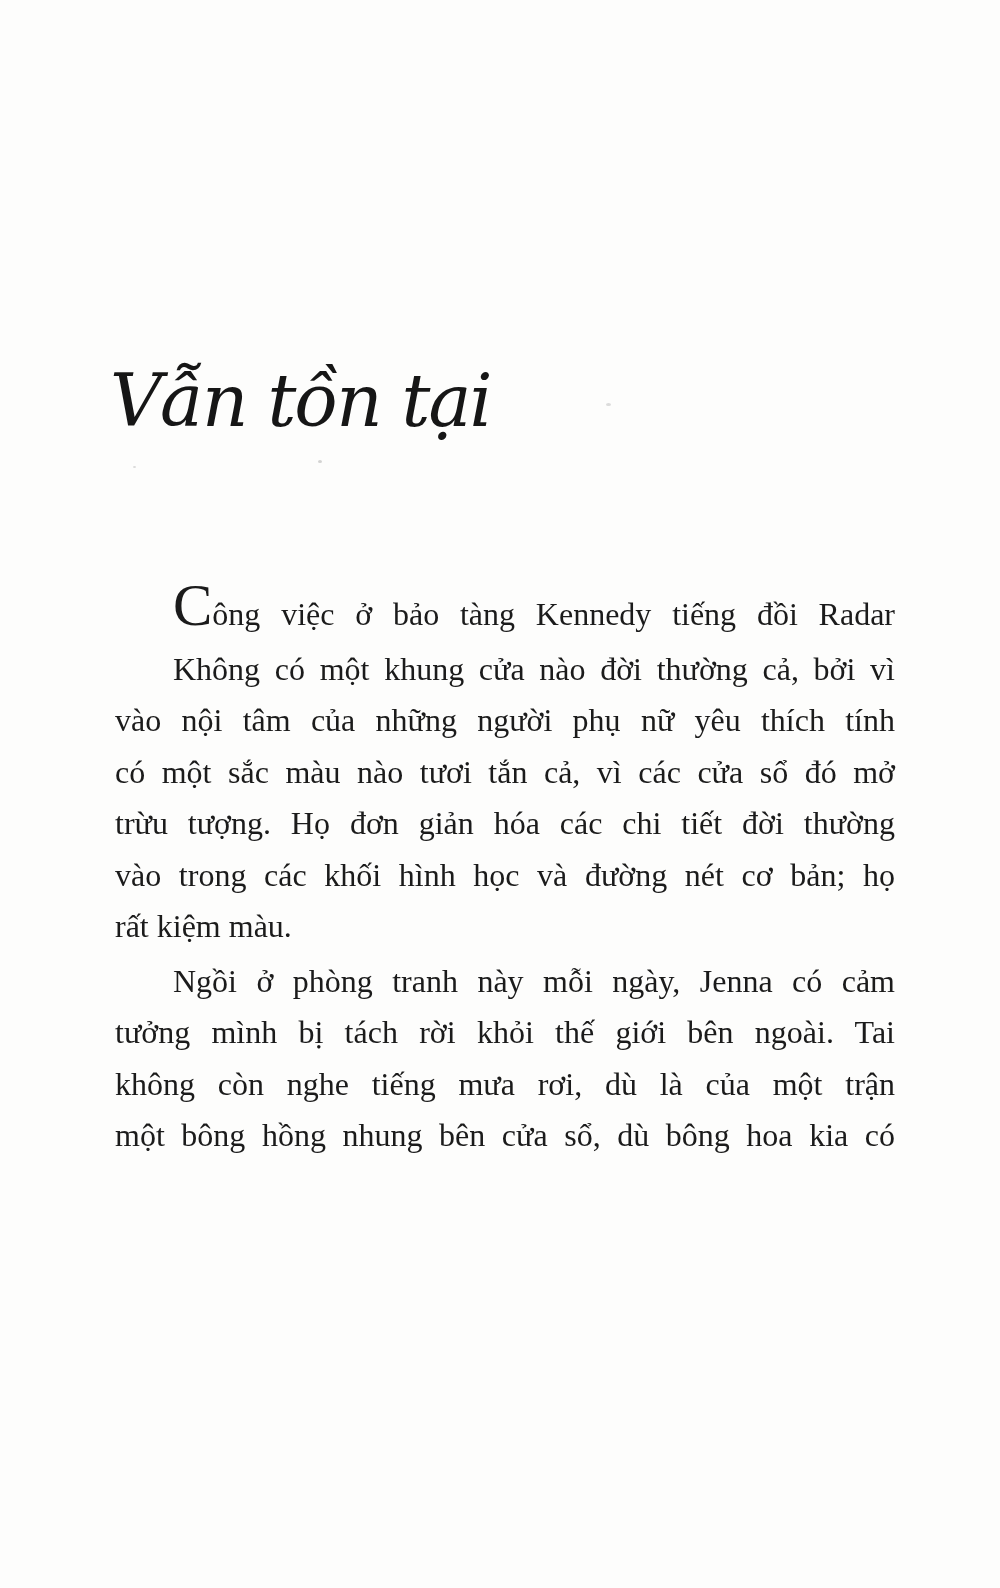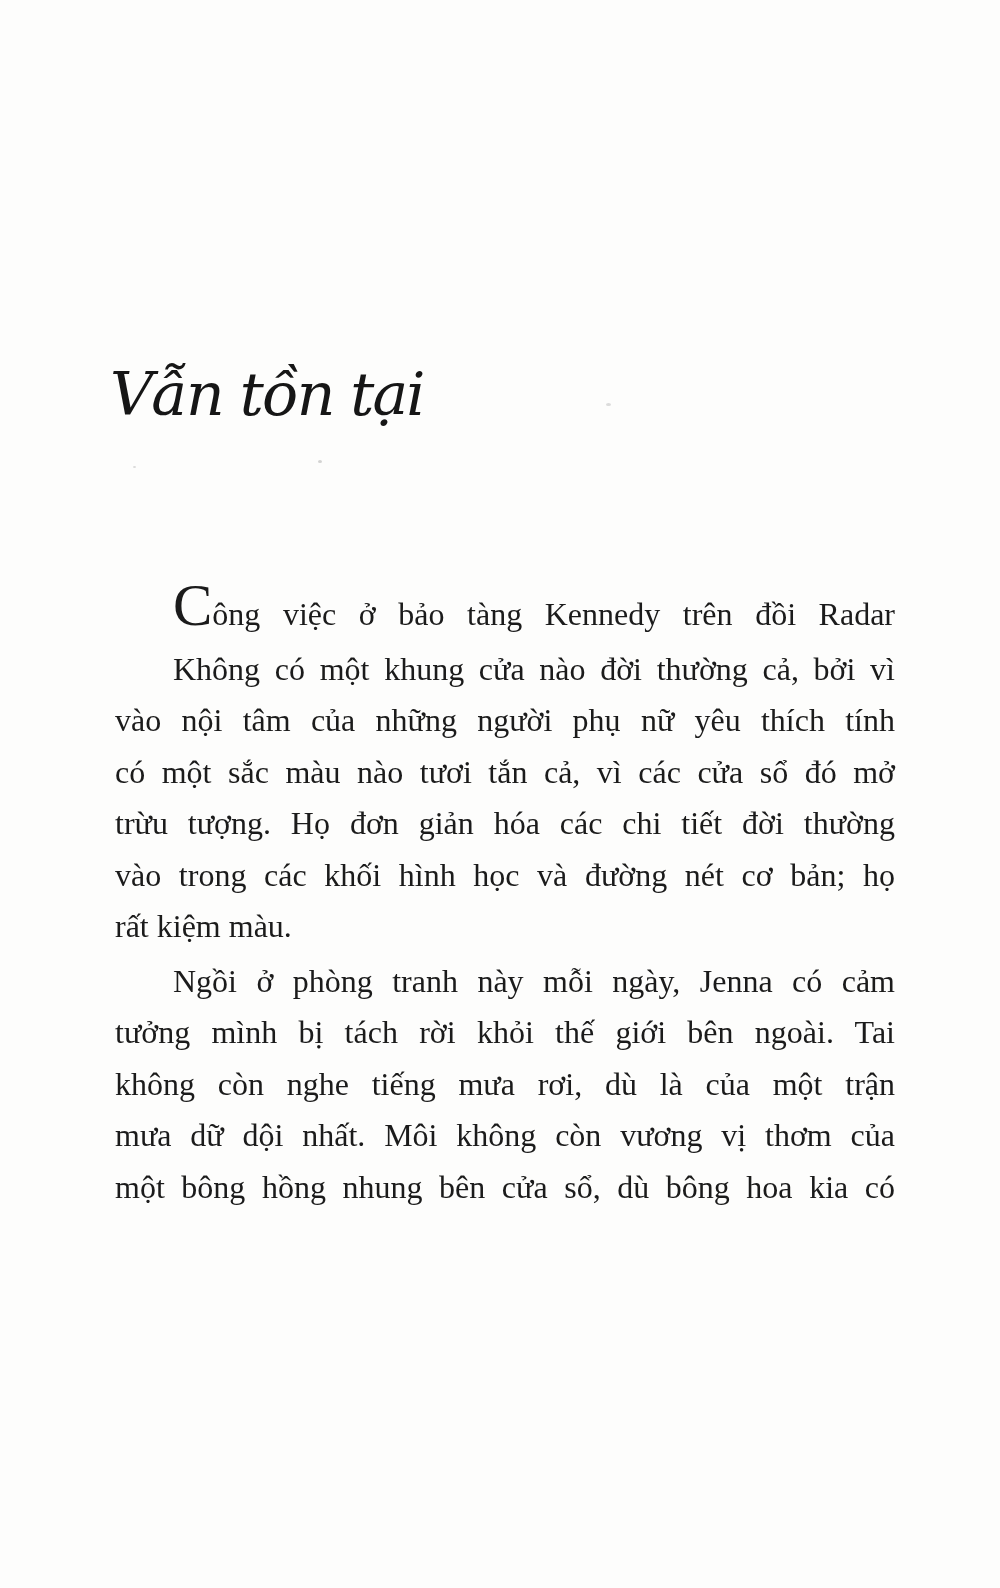--- a/index.html
+++ b/index.html
@@ -15,21 +15,21 @@
   .page {
     position: absolute;
     inset: 0;
   }
   .chapter-title {
     position: absolute;
     left: 110px;
     top: 360px;
     font-family: "DejaVu Serif", serif;
     font-style: italic;
-    font-size: 60px;
+    font-size: 72px;
     line-height: 1.15;
     letter-spacing: -2px;
     color: #161616;
     white-space: nowrap;
   }
   .text-block {
     position: absolute;
     left: 115px;
     top: 589px;
     width: 780px;
@@ -65,34 +65,33 @@
 
   <div class="speck speck-1"></div>
   <div class="speck speck-2"></div>
   <div class="speck speck-3"></div>
 
   <div class="chapter-title">Vẫn tồn tại</div>
 
   <div class="text-block">
 
     <div class="para">
-      <div class="line first"><span class="initial">C</span><span>ông việc ở bảo tàng Kennedy trên đồi Radar</span></div>
+      <div class="line first"><span class="initial">C</span><span>ông việc ở bảo tàng Kennedy tiếng đồi Radar</span></div>
     </div>
 
     <div class="para">
       <div class="line first">Không có một khung cửa nào đời thường cả, bởi vì</div>
       <div class="line">vào nội tâm của những người phụ nữ yêu thích tính</div>
       <div class="line">có một sắc màu nào tươi tắn cả, vì các cửa sổ đó mở</div>
       <div class="line">trừu tượng. Họ đơn giản hóa các chi tiết đời thường</div>
       <div class="line">vào trong các khối hình học và đường nét cơ bản; họ</div>
       <div class="line last">rất kiệm màu.</div>
     </div>
 
     <div class="para">
       <div class="line first">Ngồi ở phòng tranh này mỗi ngày, Jenna có cảm</div>
       <div class="line">tưởng mình bị tách rời khỏi thế giới bên ngoài. Tai</div>
       <div class="line">không còn nghe tiếng mưa rơi, dù là của một trận</div>
-      <div class="line">mưa dữ dội nhất. Môi không còn vương vị thơm của</div>
       <div class="line">một bông hồng nhung bên cửa sổ, dù bông hoa kia có</div>
     </div>
 
   </div>
 </div>
 
 </body></html>

